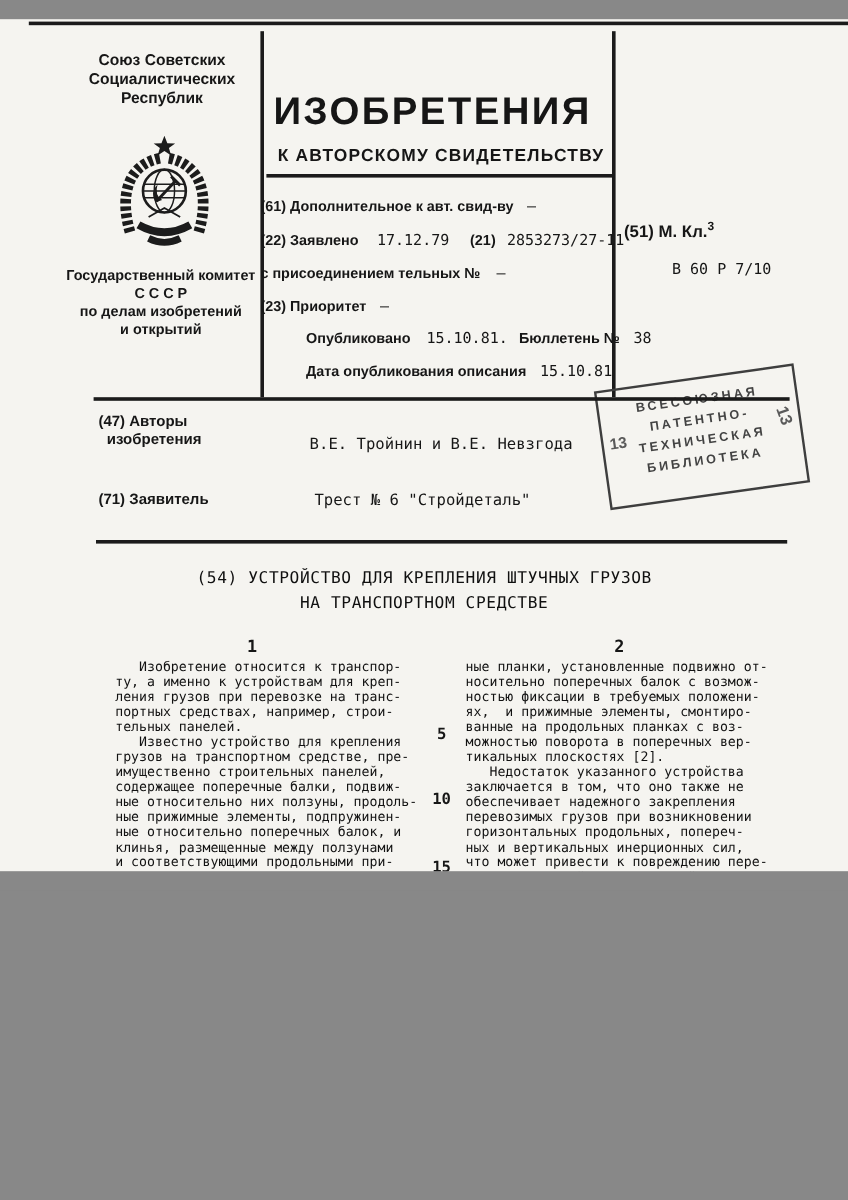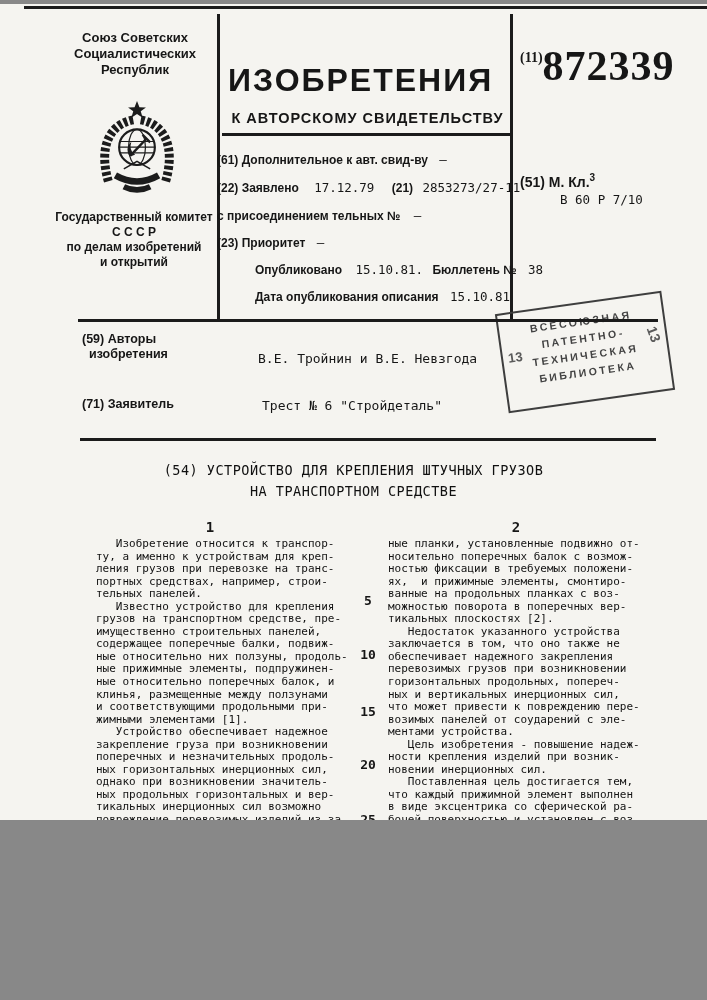--- a/index.html
+++ b/index.html
@@ -1,19 +1,19 @@
 <!DOCTYPE html>
 <html><head>
 <meta charset="utf-8">
 <style>
   html,body{margin:0;padding:0;background:#888;}
   .page{
     position:relative;
-    width:707px;height:816px;
-    margin:4px auto;
+    width:707px;height:710px;
+    margin:16px auto;
     background:#f5f4f0;
     font-family:"Liberation Sans",sans-serif;
     color:#161616;
     overflow:hidden;
   }
   .abs{position:absolute;}
   .pre{white-space:pre;}
   .b{font-weight:bold;}
   .mono{font-family:"DejaVu Sans Mono",monospace;}
   .rule{background:#1b1b1b;}
@@ -46,21 +46,21 @@
   .f23{top:231px;}
   .f-pub{top:258px;left:255px;}
   .f-pubdate{top:285px;left:255px;}
 
   
   .pubnum{top:38px;left:520px;white-space:nowrap;font-family:"Liberation Serif",serif;font-weight:bold;}
   .pubnum .small{font-size:14px;vertical-align:18px;}
   .pubnum .big{font-size:42px;letter-spacing:1px;}
   .cls-label{top:168px;left:520px;font-size:14px;}
   .cls-label sup{font-size:10px;}
-  .cls-value{top:188px;left:560px;font-size:12.5px;}
+  .cls-value{top:200px;left:560px;font-size:12.5px;}
   .udc{top:256px;left:520px;display:flex;align-items:flex-start;}
   .udc .lbl{font-weight:bold;font-size:14px;}
   .udc .val{margin-left:8px;margin-top:3px;font-size:12.5px;line-height:15px;}
 
   
   .stamp{
     top:298px;left:501px;width:164px;height:96px;
     border:2.5px solid #3e3e3e;
     transform:rotate(-8deg);
     color:#434343;
@@ -154,40 +154,37 @@
     <span class="val" style="margin-left:10px">15.10.81.</span>
     <span class="lbl" style="margin-left:6px">Бюллетень №</span>
     <span class="val" style="margin-left:8px">38</span>
   </div>
 
   <div class="abs frow f-pubdate">
     <span class="lbl">Дата опубликования описания</span>
     <span class="val" style="margin-left:8px">15.10.81</span>
   </div>
 
-  <div class="abs pubnum">
-    <span class="small">(11)</span><span class="big">872339</span>
-  </div>
 
   <div class="abs cls-label b"><span>(51) М. Кл.</span><sup>3</sup></div>
   <div class="abs cls-value mono">В 60 Р 7/10</div>
 
 
   <div class="abs stamp">
     <div class="stamp-text">ВСЕСОЮЗНАЯ
 ПАТЕНТНО-
 ТЕХНИЧЕСКАЯ
 БИБЛИОТЕКА</div>
     <span class="stamp-mark-l">13</span>
     <span class="stamp-mark-r">13</span>
   </div>
 
   <div class="abs rule hrule2"></div>
 
-  <div class="abs authors-label pre b">(59) Авторы
+  <div class="abs authors-label pre b">(47) Авторы
   изобретения</div>
   <div class="abs authors-value mono">В.Е. Тройнин и В.Е. Невзгода</div>
 
   <div class="abs applicant-label b">(71) Заявитель</div>
   <div class="abs applicant-value mono">Трест № 6 "Стройдеталь"</div>
 
   <div class="abs rule hrule3"></div>
 
   <div class="abs title54 mono pre">(54) УСТРОЙСТВО ДЛЯ КРЕПЛЕНИЯ ШТУЧНЫХ ГРУЗОВ
 НА ТРАНСПОРТНОМ СРЕДСТВЕ</div>

